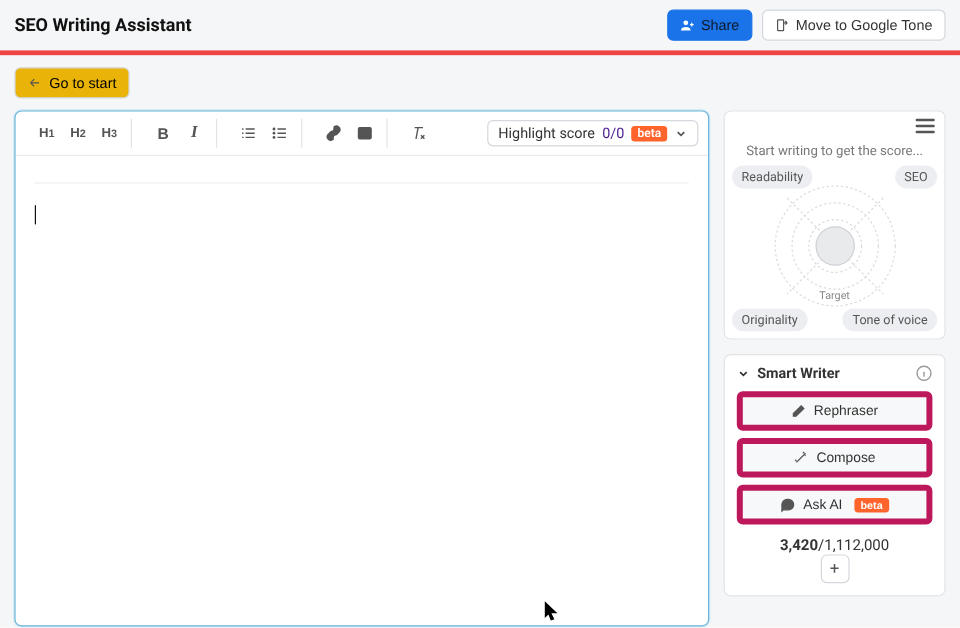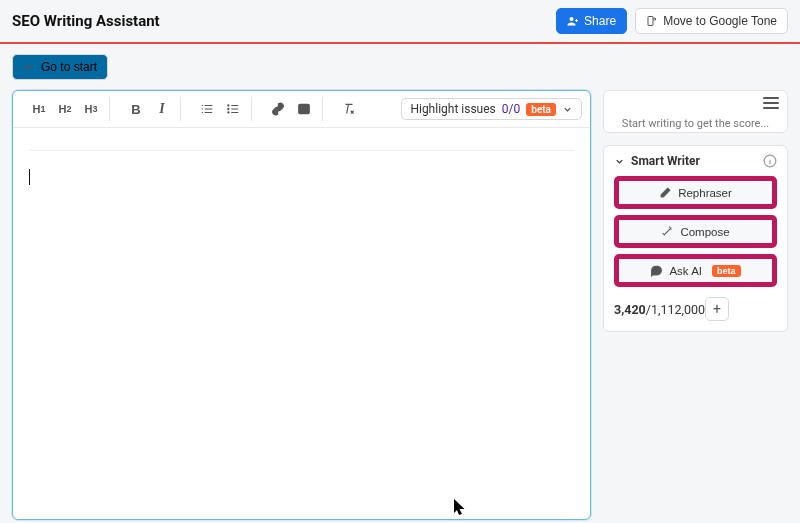--- a/index.html
+++ b/index.html
@@ -1,25 +1,25 @@
 <!DOCTYPE html>
 <html><head>
 <meta charset="utf-8">
 <style>
   * { box-sizing: border-box; margin: 0; padding: 0; }
   body { font-family: -apple-system, BlinkMacSystemFont, "Segoe UI", Roboto, sans-serif; background: #f5f6f7; color: #333; width: 800px; height: 523px; overflow: hidden; }
   
-  .header { display: flex; align-items: center; justify-content: space-between; padding: 8px 12px; border-bottom: 2px solid #ef4444; background: #f5f6f7; }
+  .header { display: flex; align-items: center; justify-content: space-between; padding: 8px 12px; border-bottom: 4px solid #ef4444; background: #f5f6f7; }
   .header h1 { font-size: 15px; font-weight: 700; color: #111; }
   .header-actions { display:flex; gap: 8px; }
   .btn { display:inline-flex; align-items:center; gap:5px; padding: 5px 10px; border-radius: 5px; font-size: 12px; cursor: pointer; border:1px solid #d4d7dc; background:#fff; color:#333; }
-  .btn-primary { background:#1a73e8; border-color:#1a73e8; color:#ffffff; }
+  .btn-primary { background:#1a73e8; border-color:#1a73e8; color:#0f172a; }
   
   .subbar { padding: 10px 12px; }
-  .back-btn { display:inline-flex; align-items:center; gap:6px; background:#0369a1; border:1px solid #d4d7dc; border-radius:5px; padding:5px 10px; font-size:12px; cursor:pointer; }
+  .back-btn { display:inline-flex; align-items:center; gap:6px; background:#eab308; border:1px solid #d4d7dc; border-radius:5px; padding:5px 10px; font-size:12px; cursor:pointer; }
   
   .workspace { display:flex; gap:12px; padding: 0 12px 12px 12px; }
   .editor-pane { flex:1; background:#fff; border:1px solid #6cb7d8; border-radius:6px; display:flex; flex-direction:column; height: 430px; box-shadow: 0 0 0 1px #cfe8f5; }
   
   .toolbar { display:flex; align-items:center; gap:8px; padding:6px 8px; border-bottom:1px solid #e8e9eb; }
   .tb-group { display:flex; gap:2px; padding:0 6px; border-right:1px solid #e2e3e6; }
   .tb-group:last-of-type { border-right:none; }
   .tb-btn { display:inline-flex; align-items:center; justify-content:center; width:24px; height:24px; border:none; background:transparent; cursor:pointer; border-radius:3px; color:#555; font-size:11px; font-weight:600; }
   .tb-btn svg { width:14px; height:14px; fill:#555; }
   .toolbar .spacer { flex:1; }
@@ -51,21 +51,21 @@
   .pill-br { bottom:6px; right:6px;}
   .radar-target { position:absolute; bottom:30px; left:50%; transform:translateX(-50%); font-size:9px; color:#888;}
   
   .sw-header { display:flex; align-items:center; justify-content:space-between; padding:8px 10px; }
   .sw-title { display:flex; align-items:center; gap:6px; font-size:12px; font-weight:700; }
   .info-icon { width:14px; height:14px; color:#999; cursor:pointer;}
   .sw-body { padding:0 10px 10px 10px; display:flex; flex-direction:column; gap:6px;}
   .sw-btn { display:flex; align-items:center; justify-content:center; gap:6px; width:100%; padding:5px 0; font-size:11.5px; border:5px solid #be185d; background:#f7f8f9; border-radius:5px; cursor:pointer; color:#333;}
   .sw-btn svg { width:13px; height:13px; fill:#555;}
   .usage-label { font-size:11px; color:#555; margin-top:6px;}
-  .usage-row { display:flex; align-items:center; justify-content:flex-start; margin-top:4px;}
+  .usage-row { display:flex; align-items:center; justify-content:flex-end; margin-top:4px;flex-direction:column;}
   .usage-num { font-size:12.5px;}
   .usage-num b { font-weight:700;}
   .plus-btn { width:24px; height:24px; border:1px solid #d4d7dc; border-radius:5px; background:#fff; display:flex; align-items:center; justify-content:center; cursor:pointer; font-size:14px; color:#555;}
   
   .h-sub { font-size:9px; vertical-align:sub;}
 </style>
 </head>
 <body>
 
 <div class="header">
@@ -142,21 +142,21 @@
       </div>
       <div class="tb-group" style="border-right:none;">
         <button class="tb-btn">
           <svg viewBox="0 0 24 24" fill="none" stroke="#555" stroke-width="2">
               <path d="M6 4h12M11 4 8 20M15 15l5 5m0-5-5 5"></path>
             </svg>
         </button>
       </div>
       <div class="spacer"></div>
       <div class="highlight-ctrl">
-        <span>Highlight issues</span>
+        <span>Highlight score</span>
         <span class="count-muted">0/0</span>
         <span class="badge-beta">beta</span>
         <svg width="11" height="11" viewBox="0 0 24 24" fill="none" stroke="#555" stroke-width="3">
             <path d="m6 9 6 6 6-6"></path>
           </svg>
       </div>
     </div>
     <div class="editor-body">
       <hr class="editor-hr">
       <span class="cursor-blink"></span>
@@ -169,20 +169,37 @@
   <div class="side-pane">
     <div class="side-card">
       <div class="card-header">
         <div class="hamburger">
             <span></span>
             <span></span>
             <span></span>
           </div>
       </div>
       <div class="hint-text">Start writing to get the score...</div>
+      <div class="radar-wrap">
+        <span class="pill pill-tl">Readability</span>
+        <span class="pill pill-tr">SEO</span>
+        <svg class="radar" width="130" height="130" viewBox="0 0 130 130">
+          <g stroke="#d9dbdf" fill="none" stroke-dasharray="2 2">
+            <circle cx="65" cy="65" r="50"></circle>
+            <circle cx="65" cy="65" r="36"></circle>
+            <circle cx="65" cy="65" r="22"></circle>
+            <line x1="25" y1="25" x2="105" y2="105"></line>
+            <line x1="105" y1="25" x2="25" y2="105"></line>
+          </g>
+          <circle cx="65" cy="65" r="16" fill="#e9eaec" stroke="#cfd1d5"></circle>
+        </svg>
+        <span class="radar-target">Target</span>
+        <span class="pill pill-bl">Originality</span>
+        <span class="pill pill-br">Tone of voice</span>
+      </div>
     </div>
 
     <div class="side-card">
       <div class="sw-header">
         <div class="sw-title">
           <svg width="11" height="11" viewBox="0 0 24 24" fill="none" stroke="#333" stroke-width="3">
               <path d="m6 9 6 6 6-6"></path>
             </svg>
           <span>Smart Writer</span>
         </div>

